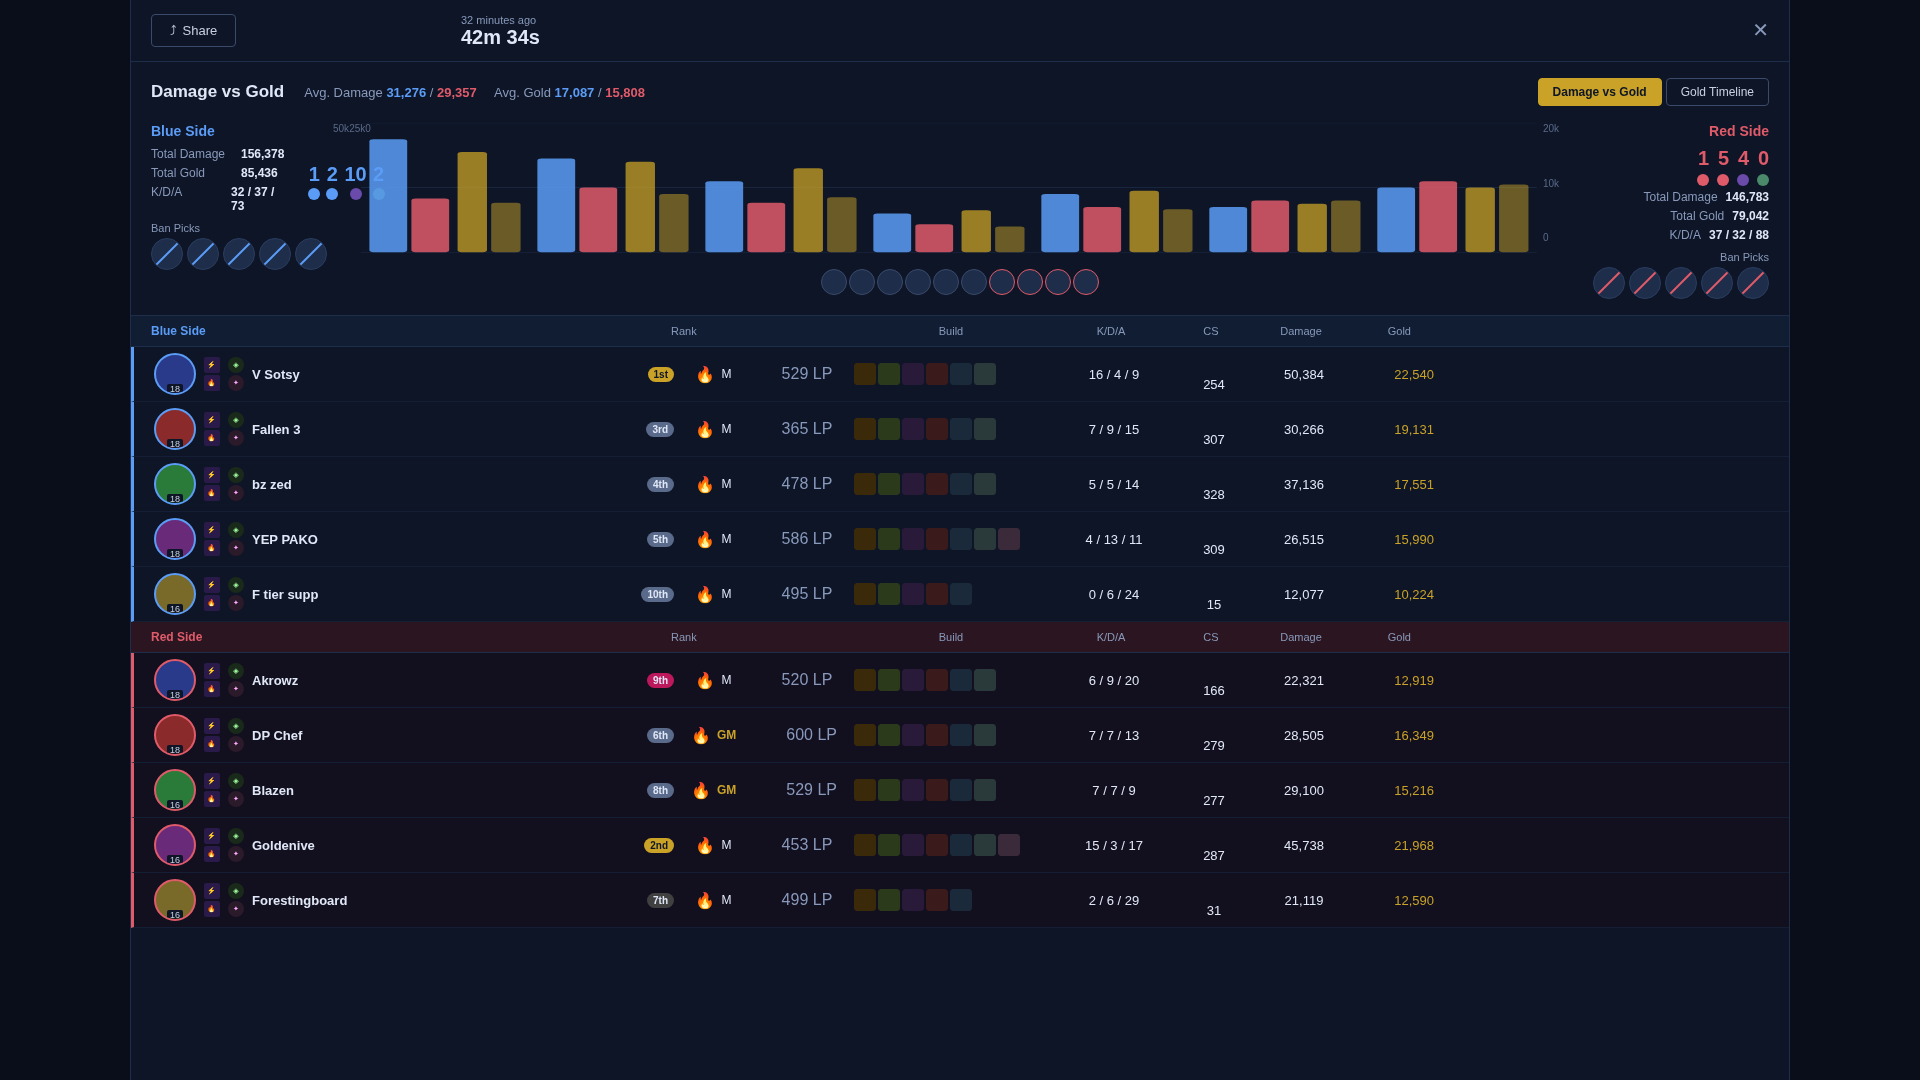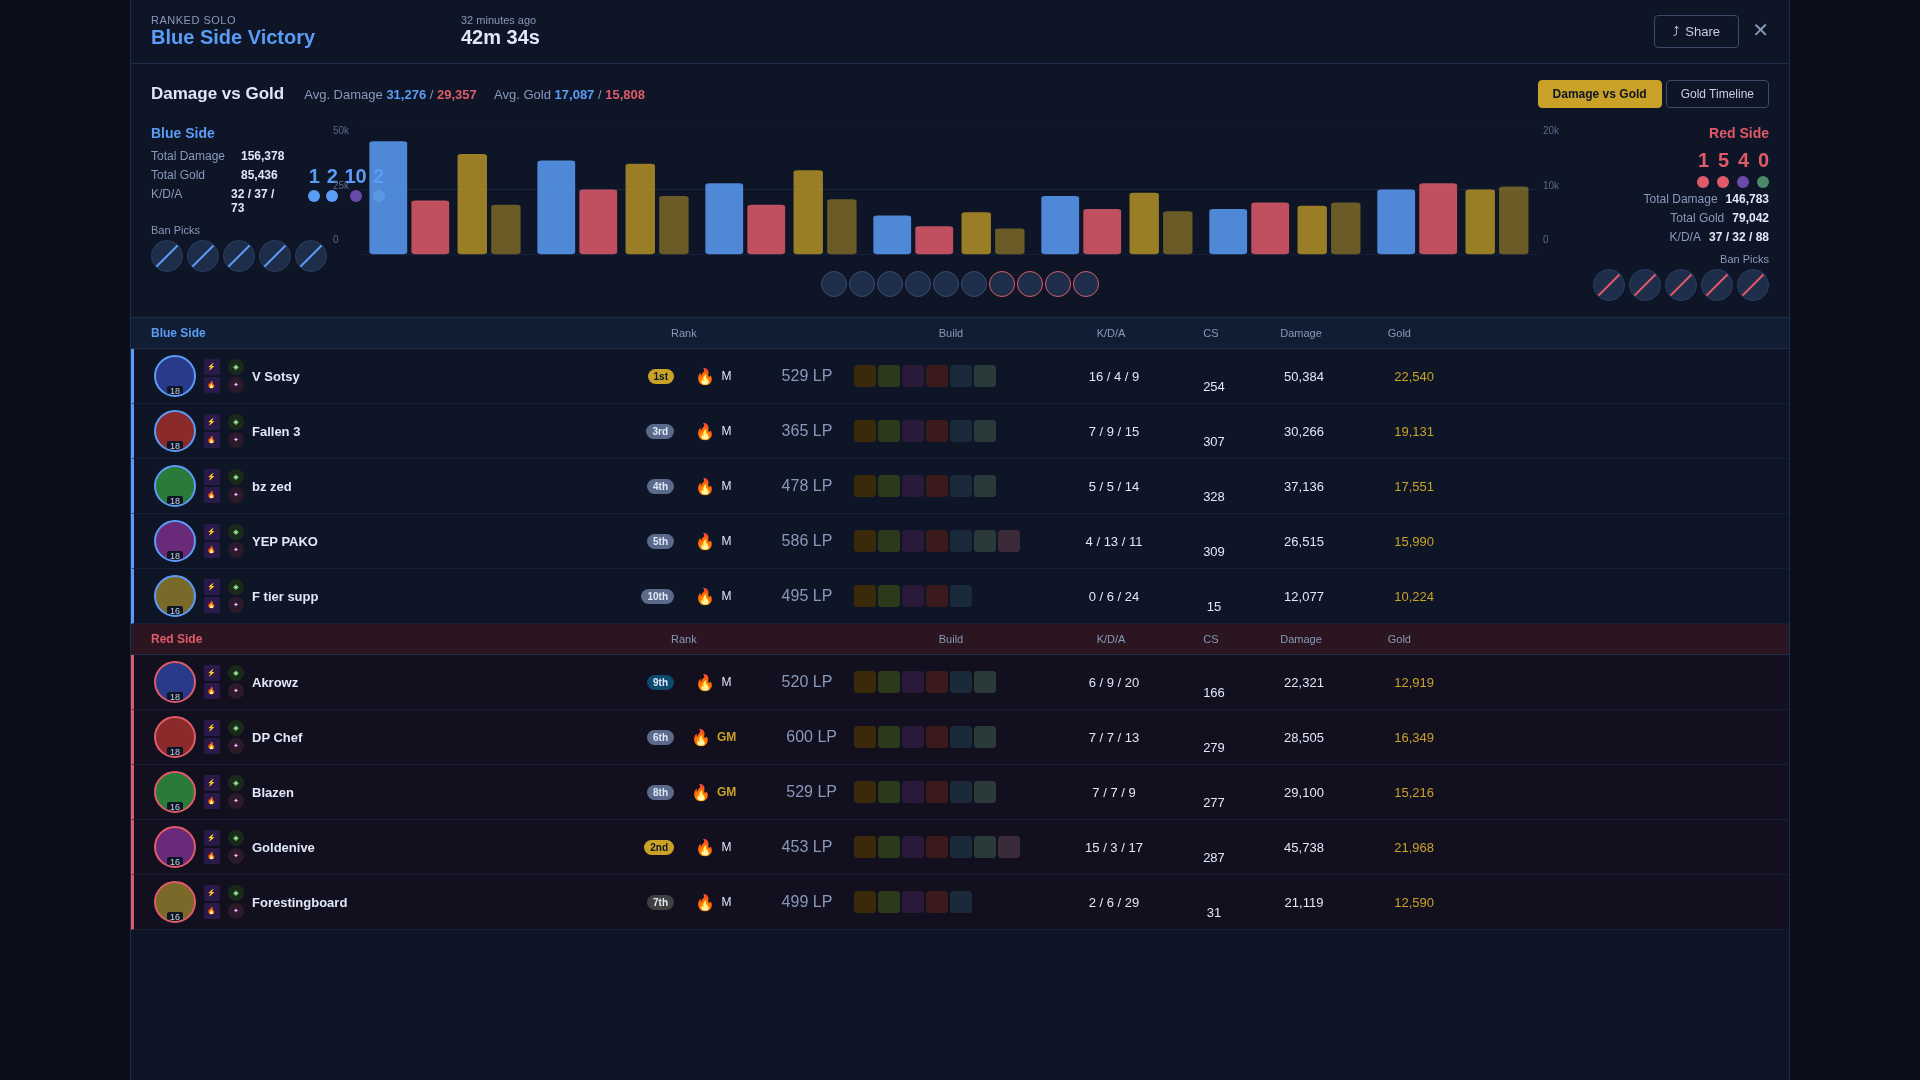--- a/index.html
+++ b/index.html
@@ -192,21 +192,21 @@
     .chart-main {
       flex: 1;
       position: relative;
     }
     .chart-y-labels {
       position: absolute;
       left: -28px;
       top: 0;
       height: 120px;
       display: flex;
-      flex-direction: column;
+      flex-direction: row;
       justify-content: space-between;
       font-size: 10px;
       color: #5a6a8a;
     }
     .table-header {
       display: flex;
       align-items: center;
       padding: 8px 20px;
       background: #111d32;
       border-bottom: 1px solid #1e2d4a;
@@ -428,24 +428,20 @@
     }
     .right-side-stats .stat-name { color: #8899bb; }
     .right-side-stats .stat-val { color: #e0e8f8; font-weight: 600; }
   </style>
 </head>
 <body>
 
 <div class="modal">
 
   <div class="header">
-    <div class="header-info">
-      <div class="ranked-label">Ranked Solo</div>
-      <div class="victory-label">Blue Side Victory</div>
-    </div>
     <div class="time-info">
       <div class="time-ago">32 minutes ago</div>
       <div class="duration">42m 34s</div>
     </div>
     <button class="share-btn">
       <span>⤴</span>
       <span>Share</span>
     </button>
     <button class="close-btn">✕</button>
   </div>
@@ -830,21 +826,21 @@
         </div>
         <div class="spell-icons">
           <div class="spell-icon">⚡</div>
           <div class="spell-icon">🔥</div>
         </div>
         <div class="rune-icons">
           <div class="rune-icon">◈</div>
           <div class="rune-icon" style="background:#2a1a2a;color:#ffaaff;">✦</div>
         </div>
         <span class="player-name">Akrowz</span>
-        <span class="rank-badge" style="background:#0c4a6e;color:#e0e8f8;">9th</span>
+        <span class="rank-badge" style="background:#be185d;color:#e0e8f8;">9th</span>
       </div>
       <div class="rank-col">
         <span class="flame-icon">🔥</span>
         <span class="rank-tier" style="color:#e0e8f8;font-weight:400;">M</span>
         <span class="rank-lp">520 LP</span>
       </div>
       <div class="build-col">
         <div class="item-icon" style="background:#3a2a0a;border-color:#3a2a0a;"></div>
           <div class="item-icon" style="background:#2a3a1a;border-color:#2a3a1a;"></div>
           <div class="item-icon" style="background:#2a1a3a;border-color:#2a1a3a;"></div>

